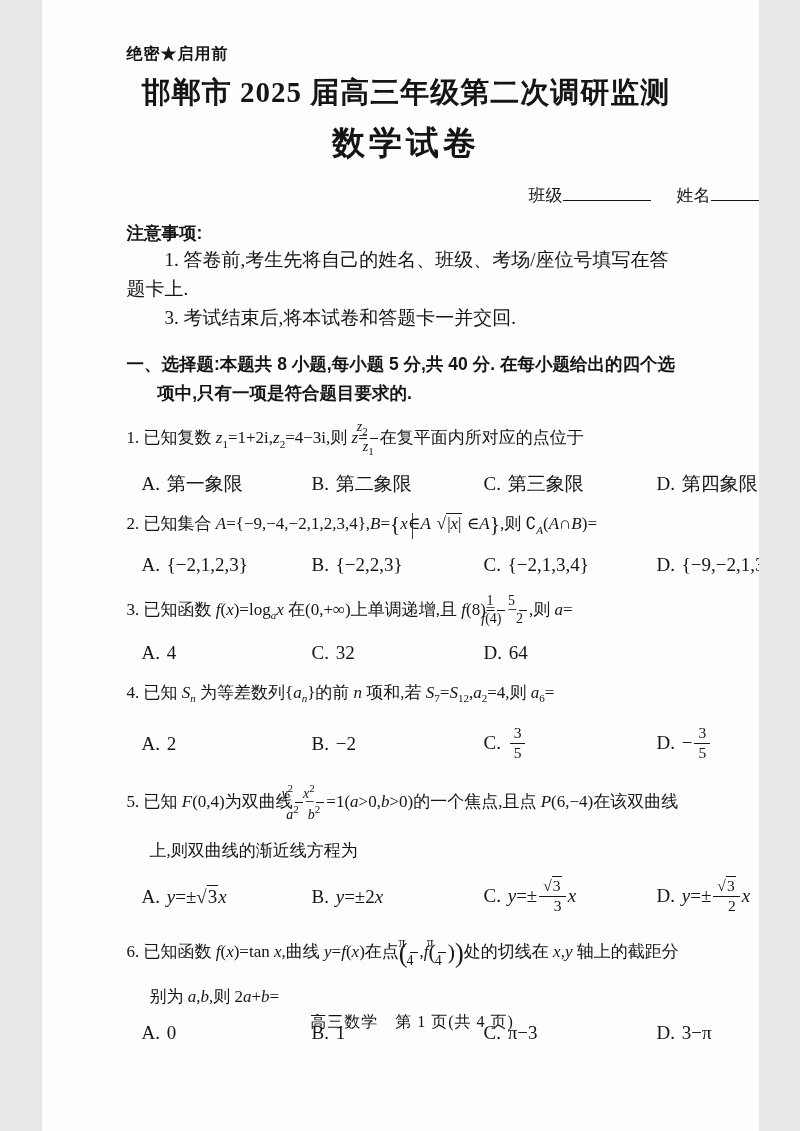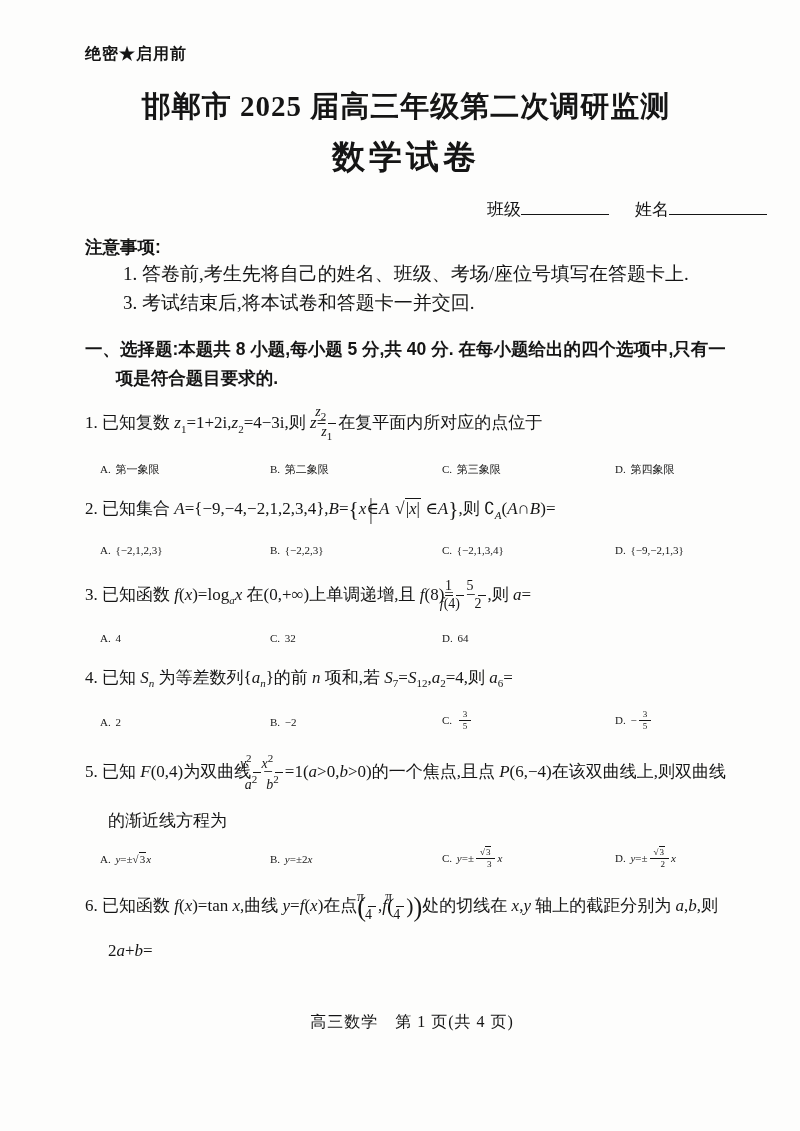--- a/index.html
+++ b/index.html
@@ -3,38 +3,38 @@
 <meta charset="utf-8">
 <style>
   html,body{margin:0;padding:0;}
   body{
     background:#e8e8e8;
     font-family:"Liberation Serif","DejaVu Serif",serif;
     color:#151515;
   }
   .page{
     position:relative;
-    width:800px;
+    width:717px;
     height:1131px;
     margin:0 auto;
     background:#fdfdfc;
     box-sizing:border-box;
     padding:44px 73px 0 85px;
     overflow:hidden;
   }
   .secret{
     font-size:16px;
     font-weight:bold;
     letter-spacing:1px;
   }
   .title{
     text-align:center;
     font-weight:bold;
     font-size:29px;
-    margin-top:22px;
+    margin-top:8px;
     letter-spacing:1px;
     white-space:nowrap;
   }
   .subtitle{
     text-align:center;
     font-weight:bold;
     font-size:33px;
     margin-top:8px;
     letter-spacing:4px;
   }
@@ -78,21 +78,21 @@
   .stem{
     font-size:17px;
     line-height:38px;
     padding-left:1.35em;
     text-indent:-1.35em;
   }
   .options{
     display:grid;
     grid-template-columns:170px 172px 173px auto;
     padding-left:15px;
-    font-size:11px;
+    font-size:19px;
     line-height:34px;
     align-items:center;
   }
   .opt{white-space:nowrap;}
   .opt-label{margin-right:2px;}
   
   i{font-style:italic;font-family:"Liberation Serif","DejaVu Serif",serif;}
   sub{font-size:11px;}
   sup{font-size:11px;}
   .frac{
@@ -194,17 +194,23 @@
     <div class="options">
           <span class="opt"><span class="opt-label">A.</span> <span class="opt-content"><i>y</i>=±<span class="sqrt">√<span class="rad">3</span></span><i>x</i></span></span>
           <span class="opt"><span class="opt-label">B.</span> <span class="opt-content"><i>y</i>=±2<i>x</i></span></span>
           <span class="opt"><span class="opt-label">C.</span> <span class="opt-content"><i>y</i>=±<span class="frac"><span class="num"><span class="sqrt">√<span class="rad">3</span></span></span><span class="den">3</span></span><i>x</i></span></span>
           <span class="opt"><span class="opt-label">D.</span> <span class="opt-content"><i>y</i>=±<span class="frac"><span class="num"><span class="sqrt">√<span class="rad">3</span></span></span><span class="den">2</span></span><i>x</i></span></span>
         </div>
   </div>
 
   <div class="question">
     <div class="stem">6. 已知函数 <i>f</i>(<i>x</i>)=tan <i>x</i>,曲线 <i>y</i>=<i>f</i>(<i>x</i>)在点<span class="bigp">(</span><span class="frac"><span class="num">π</span><span class="den">4</span></span>,<i>f</i><span class="bigp2">(</span><span class="frac"><span class="num">π</span><span class="den">4</span></span><span class="bigp2">)</span><span class="bigp">)</span>处的切线在 <i>x</i>,<i>y</i> 轴上的截距分别为 <i>a</i>,<i>b</i>,则 2<i>a</i>+<i>b</i>=</div>
+    <div class="options">
+          <span class="opt"><span class="opt-label">A.</span> <span class="opt-content">0</span></span>
+          <span class="opt"><span class="opt-label">B.</span> <span class="opt-content">1</span></span>
+          <span class="opt"><span class="opt-label">C.</span> <span class="opt-content">π−3</span></span>
+          <span class="opt"><span class="opt-label">D.</span> <span class="opt-content">3−π</span></span>
+        </div>
   </div>
 </div>
 
   <div class="footer">高三数学　第 1 页(共 4 页)</div>
 </div>
 
 </body></html>

